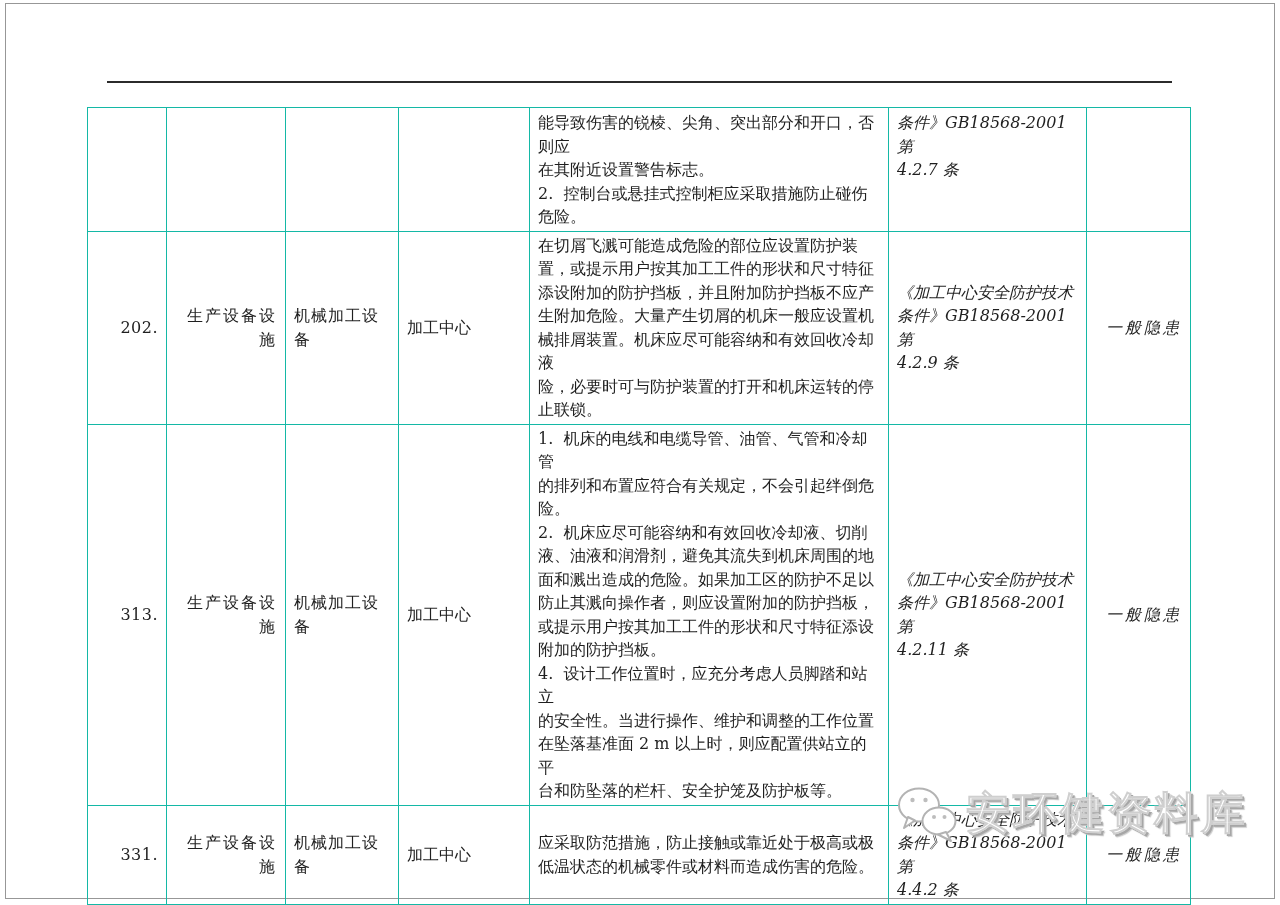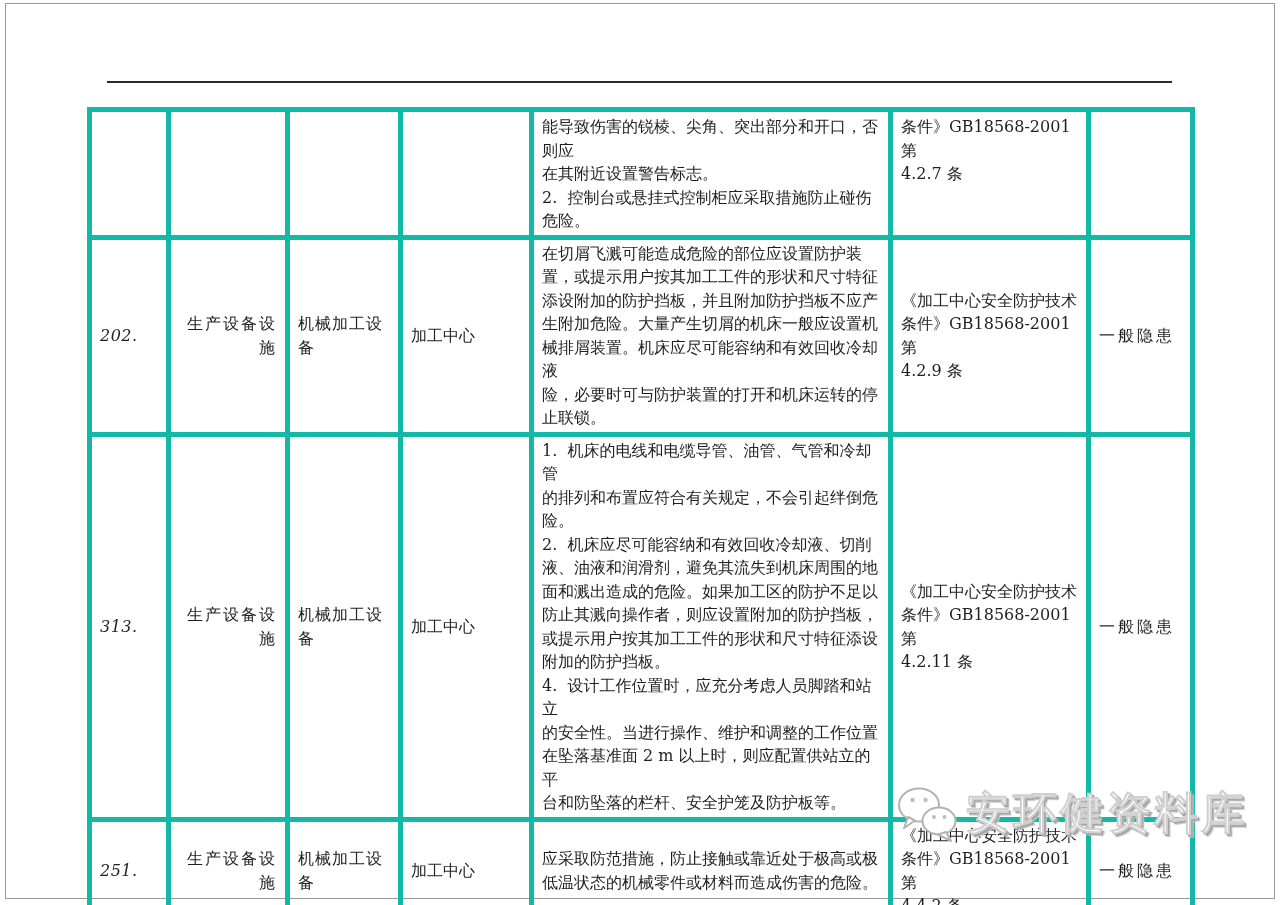--- a/index.html
+++ b/index.html
@@ -35,56 +35,57 @@
   }
   table.hazard-table {
     position: absolute;
     left: 87px;
     top: 107px;
     width: 1103px;
     border-collapse: collapse;
     table-layout: fixed;
   }
   .hazard-table td {
-    border: 5px solid #14b8a6;
+    border: 1px solid #14b8a6;
     font-size: 16px;
     line-height: 23.5px;
     vertical-align: middle;
     padding: 2px 8px;
     box-sizing: border-box;
     overflow: hidden;
   }
   tr.row-0 { height: 121px; }
   tr.row-1 { height: 165px; }
   tr.row-2 { height: 310px; }
   tr.row-3 { height: 71px; }
 
   .cell-num {
-    text-align: left;
+    text-align: right;
     font-size: 17px;
     letter-spacing: 0.5px;
-    font-style: italic;
   }
   .cell-cat1 { letter-spacing: 2px;  padding-left: 7px; text-align: right; }
   .cell-cat2 { letter-spacing: 1px;  padding-left: 7px; margin-top: 32px; }
   .cell-cat3 { letter-spacing: 0;    padding-left: 7px; margin-top: 16px; }
 
   .cell-desc {
     white-space: pre-wrap;
     padding: 2px 8px 2px 8px;
     line-height: 23.5px;
   }
   .cell-basis {
     white-space: pre-wrap;
     line-height: 23px;
     padding-left: 7px;
+    font-style: italic;
   }
   .cell-level {
-    text-align: left;
+    text-align: right;
     letter-spacing: 3px;
+    font-style: italic;
   }
   
   tr.row-0 .cell-desc,
   tr.row-0 .cell-basis { vertical-align: top; padding-top: 3px; }
 
   .watermark {
     position: absolute;
     top: 784px;
     right: 32px;
     display: flex;
@@ -168,21 +169,21 @@
 4.  设计工作位置时，应充分考虑人员脚踏和站立
 的安全性。当进行操作、维护和调整的工作位置
 在坠落基准面 2 m 以上时，则应配置供站立的平
 台和防坠落的栏杆、安全护笼及防护板等。</td>
     <td class="cell-basis">《加工中心安全防护技术
 条件》GB18568-2001 第
 4.2.11 条</td>
     <td class="cell-level">一般隐患</td>
   </tr>
       <tr class="row-3">
-    <td class="cell-num">251.</td>
+    <td class="cell-num">331.</td>
     <td class="cell-cat1">生产设备设施</td>
     <td class="cell-cat2">机械加工设备</td>
     <td class="cell-cat3">加工中心</td>
     <td class="cell-desc">应采取防范措施，防止接触或靠近处于极高或极
 低温状态的机械零件或材料而造成伤害的危险。</td>
     <td class="cell-basis">《加工中心安全防护技术
 条件》GB18568-2001 第
 4.4.2 条</td>
     <td class="cell-level">一般隐患</td>
   </tr>

